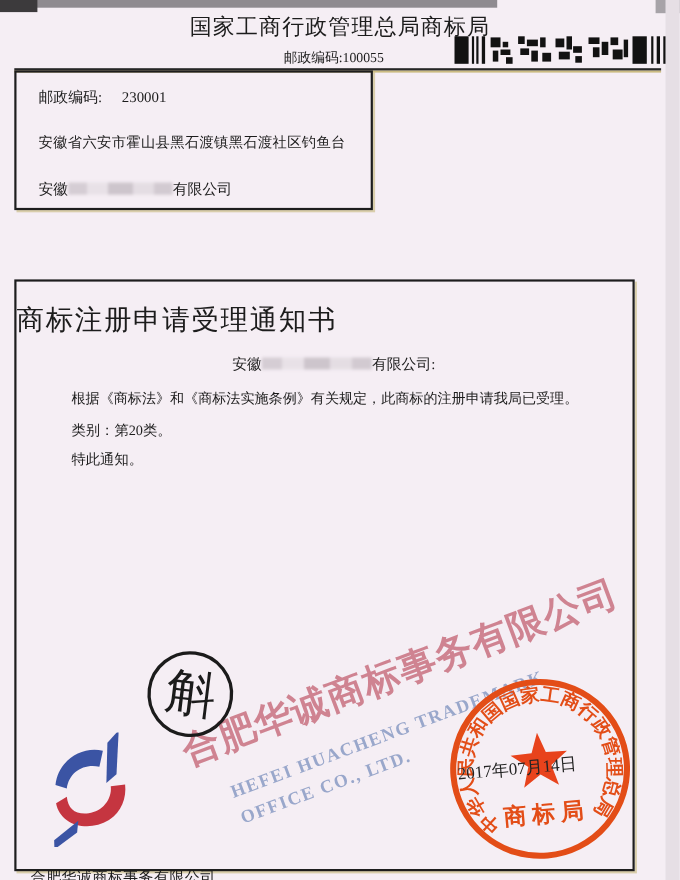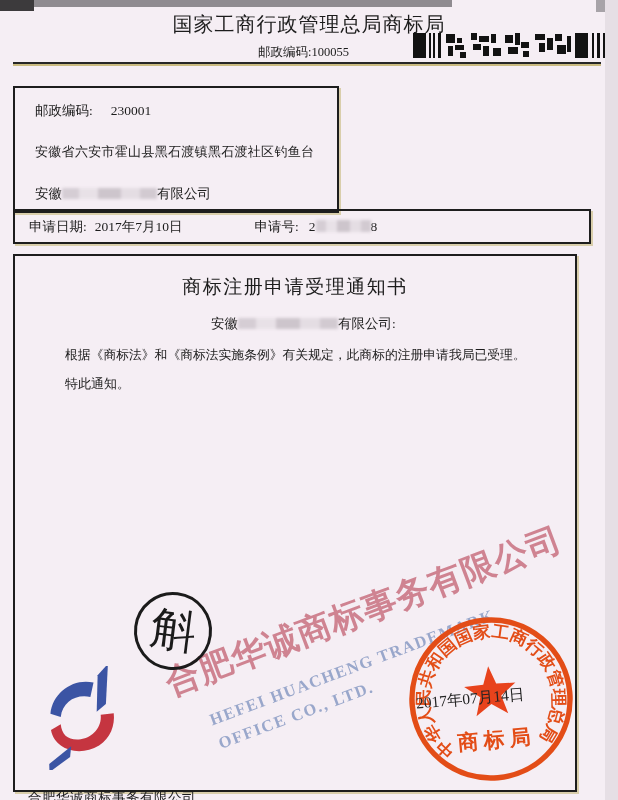--- a/index.html
+++ b/index.html
@@ -13,38 +13,38 @@
   .scan-right{position:absolute;right:0;top:0;width:13px;height:800px;background:#e6dfe5;}
 
   .doc-title{position:absolute;left:0;top:11px;width:618px;text-align:center;font-size:20px;letter-spacing:1px;font-weight:500;}
   .addr{position:absolute;left:16px;top:44px;font-size:12.5px;}
   .hdr-post{position:absolute;left:258px;top:44px;font-size:12.5px;}
   .barcode{position:absolute;left:413px;top:32px;}
 
   .rule{position:absolute;left:13px;top:62px;width:588px;height:2px;background:#262626;box-shadow:0 2px 0 rgba(165,145,35,.55);}
 
   .box{position:absolute;border:2px solid #1d1d1d;box-shadow:2px 2px 0 rgba(165,145,35,.35);background:transparent;}
-  .box-recipient{left:13px;top:86px;width:322px;height:123px;text-align:right;}
+  .box-recipient{left:13px;top:64px;width:322px;height:123px;text-align:right;}
   .box-dispatch{left:352px;top:71px;width:222px;height:122px;}
   .box-datebar{left:13px;top:209px;width:560px;height:31px;display:flex;align-items:center;padding-left:14px;font-size:13.5px;}
 
   .rcpt-post{position:absolute;left:20px;top:14px;font-size:13.5px;}
   .rcpt-post b{font-weight:normal;margin-left:18px;}
   .rcpt-addr{position:absolute;left:20px;top:55px;font-size:13px;letter-spacing:.3px;}
   .rcpt-co{position:absolute;left:20px;top:97px;font-size:13.5px;}
 
   .disp-label{position:absolute;left:20px;top:22px;font-size:13.5px;}
   .disp-num{position:absolute;left:50px;top:66px;font-size:13.5px;letter-spacing:.4px;}
 
   .dt-val{margin-left:8px;}
   .app-label{margin-left:72px;}
   .app-num{margin-left:10px;}
 
   .box-main{left:13px;top:254px;width:560px;height:534px;}
-  .notice-title{margin:18px 0 0 0;text-align:center;font-size:19px;letter-spacing:1.5px;font-weight:500;}
+  .notice-title{margin:18px 0 0 0;font-size:25px;letter-spacing:1.5px;font-weight:500;}
   .notice-co{margin:15px 0 0 17px;font-size:13.5px;text-align:center;}
   .notice-body{margin:13px 18px 0 50px;font-size:12.8px;line-height:1.55;}
   .notice-cat{margin:9px 0 0 50px;font-size:13px;}
   .notice-close{margin:9px 0 0 50px;font-size:13px;}
 
   .redact{display:inline-block;height:.85em;border-radius:1px;vertical-align:baseline;
     background:linear-gradient(90deg,#d5cdd4 0 18%,#e8e1e7 18% 38%,#cdc5cc 38% 62%,#e4dde3 62% 82%,#d2cad1 82%);
     filter:blur(1.6px);transform:translateY(1px);}
   .w95{width:95px;} .w50{width:50px;} .w55{width:55px;} .w100{width:100px;}
 
@@ -115,35 +115,28 @@
     <div class="rcpt-post">
       <span>邮政编码:</span><b>230001</b>
     </div>
     <div class="rcpt-addr">安徽省六安市霍山县黑石渡镇黑石渡社区钓鱼台</div>
     <div class="rcpt-co">
       <span>安徽</span><span class="redact w95"></span><span>有限公司</span>
     </div>
   </div>
 
 
-  <div class="box box-datebar">
-    <span>申请日期:</span>
-    <span class="dt-val">2017年7月10日</span>
-    <span class="app-label">申请号:</span>
-    <span class="app-num">
-      <span>2</span><span class="redact w55"></span><span>8</span>
-    </span>
-  </div>
 
   <div class="box box-main">
     <h2 class="notice-title">商标注册申请受理通知书</h2>
     <p class="notice-co">
       <span>安徽</span><span class="redact w100"></span><span>有限公司:</span>
     </p>
     <p class="notice-body">根据《商标法》和《商标法实施条例》有关规定，此商标的注册申请我局已受理。</p>
+    <p class="notice-cat">类别：第20类。</p>
     <p class="notice-close">特此通知。</p>
 
     <svg class="logo" width="106" height="104" viewBox="0 0 106 104">
       <g transform="rotate(-16 53 52)">
         <path fill="#3b54a4" d="M20 38 C28 18 52 10 70 20 L63 33 C50 26 35 30 29 44 Z"></path>
         <path fill="#c53540" d="M16 54 C14 74 36 88 58 82 C71 78 79 67 81 55 L68 53 C66 65 54 73 42 71 C30 69 25 62 27 51 Z"></path>
         <path fill="#3b54a4" d="M76 14 L89 6 L76 44 L65 49 Z"></path>
         <path fill="#3b54a4" d="M5 86 L31 75 L27 85 L3 94 Z"></path>
       </g>
     </svg>

